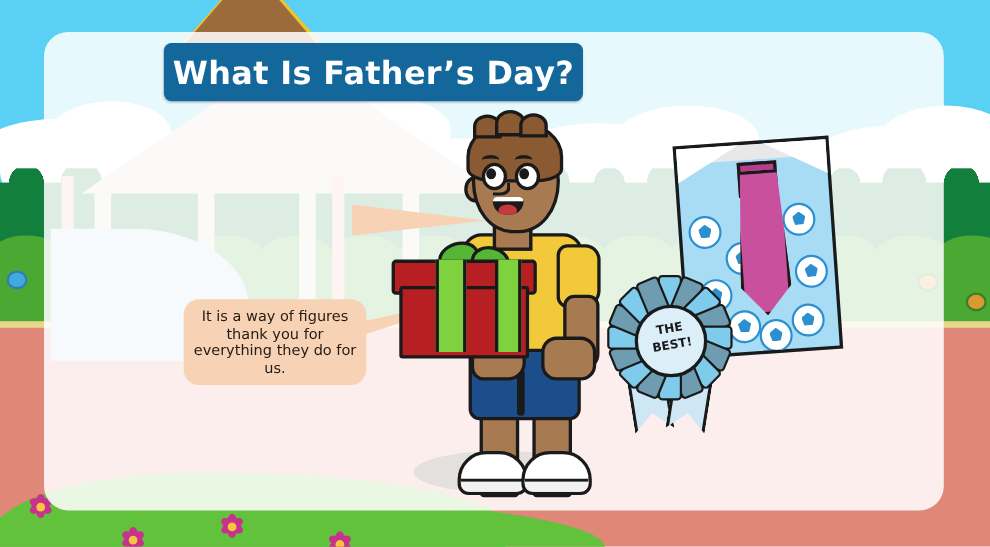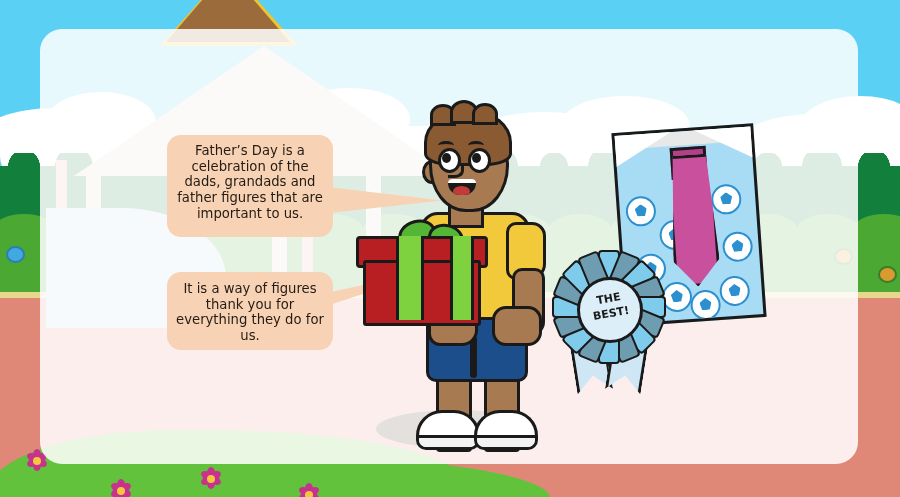--- a/index.html
+++ b/index.html
@@ -263,20 +263,23 @@
         <i style="transform:rotate(120deg)"></i>
       <i style="transform:rotate(180deg)"></i>
         <i style="transform:rotate(240deg)"></i>
         <i style="transform:rotate(300deg)"></i>
         <b></b>
     </div>
   </div>
 
   <div class="panel"></div>
 
+  <div class="title-bar">
+    <span class="title-text">What Is Father’s Day?</span>
+  </div>
 
   <div class="tail tail-1"></div>
   <div class="tail tail-2"></div>
 
   <div class="card">
     <div class="card-top-strip"></div>
     <div class="ball" style="left:6px;top:62px;"></div>
     <div class="ball" style="left:12px;top:120px;"></div>
     <div class="ball" style="left:38px;top:88px;"></div>
     <div class="ball" style="left:36px;top:150px;"></div>
@@ -363,16 +366,15 @@
 
   <div class="gift">
     <div class="bow" style="left:42px;top:-2px;width:32px;height:22px;transform:rotate(-16deg);"></div>
     <div class="bow" style="left:72px;top:2px;width:30px;height:22px;transform:rotate(14deg);"></div>
     <div class="gift-lid"></div>
     <div class="gift-body"></div>
     <div class="ribbon-v"></div>
     <div class="ribbon-v2"></div>
   </div>
 
-  <div class="bubble bubble-1">Father’s Day is a celebration of the dads, grandads and father figures that are important to us.</div>
   <div class="bubble bubble-2">It is a way of figures thank you for everything they do for us.</div>
 
 </div>
 
 </body></html>

